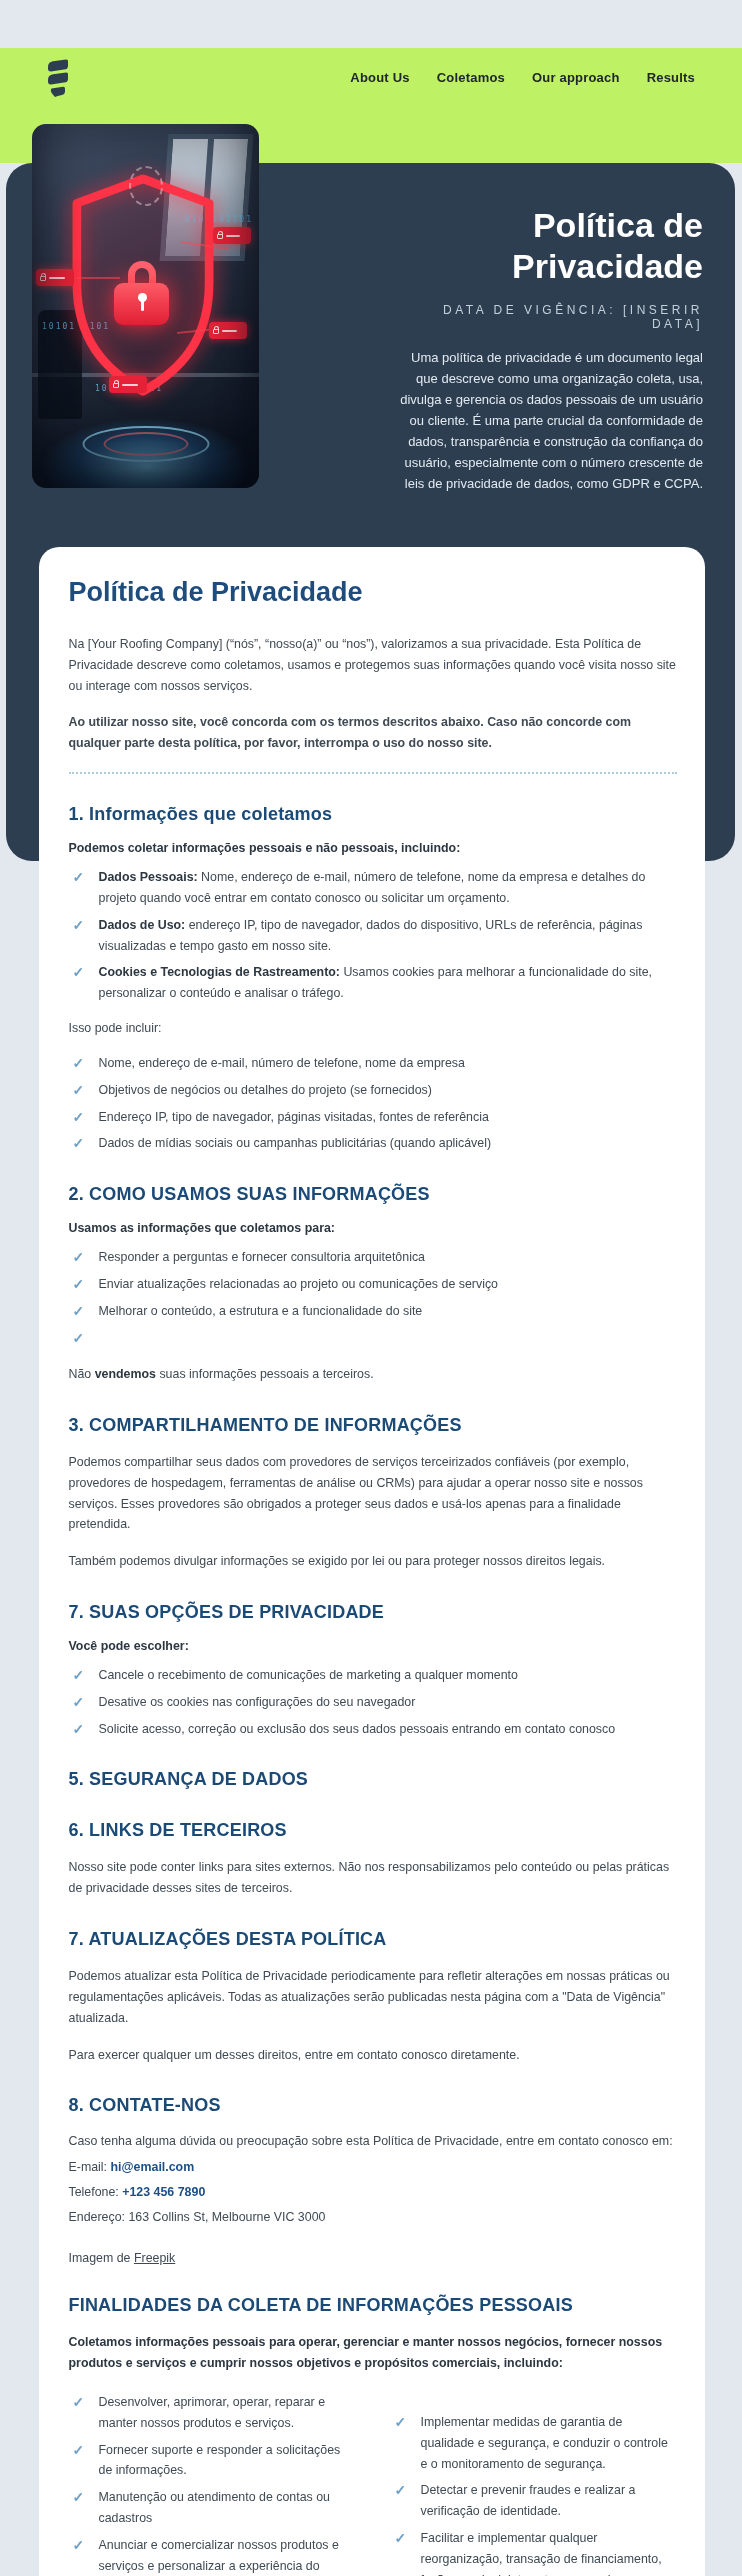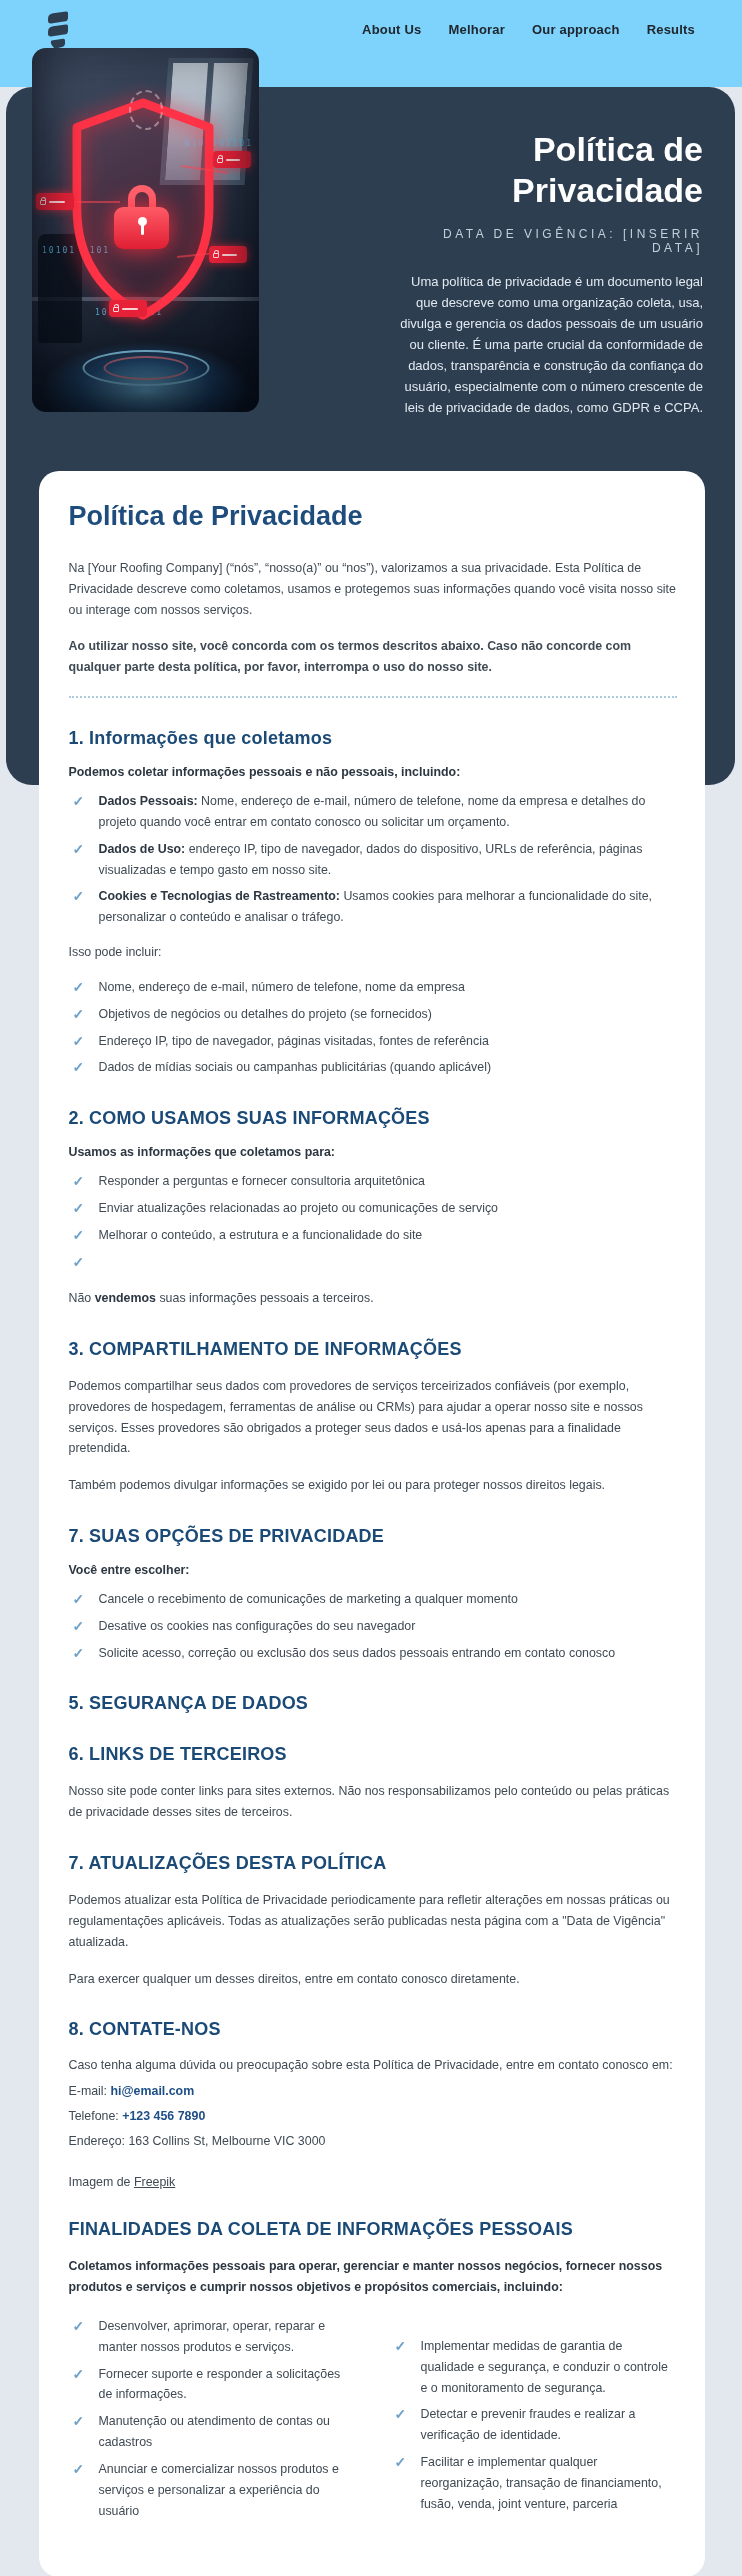--- a/index.html
+++ b/index.html
@@ -3,21 +3,21 @@
 <meta charset="utf-8">
 <style>
   * { box-sizing: border-box; }
   html { background:#e3e7ee; }
   body {
     margin:0; width:743px; background:#e3e7ee;
     font-family:"Liberation Sans", sans-serif;
     -webkit-font-smoothing: antialiased;
   }
   
-  .topbar { height:87px; background:#7dd3fc; position:relative; }
+  .topbar { height:115px; background:#bef264; position:relative;margin-top:48px; }
   .logo { position:absolute; left:44px; top:10px; width:26px; height:40px; cursor:pointer; }
   .nav { position:absolute; right:48px; top:22px; display:flex; gap:27px; }
   .nav a { font-size:13px; font-weight:bold; color:#20262e; text-decoration:none; letter-spacing:0.2px; cursor:pointer; }
   
   .hero { position:relative; height:698px;text-align:right; }
   .hero-panel { position:absolute; left:6px; right:8px; top:0; bottom:0; background:#2d3e50; border-radius:26px; }
   .hero-text { position:absolute; left:392px; top:42px; width:311px; z-index:2; }
   .hero-title { margin:0 0 16px; font-size:34px; line-height:1.2; color:#ffffff; font-weight:bold; }
   .hero-date { font-size:12px; letter-spacing:3.5px; color:#c3cfda; margin:0 0 16px; }
   .hero-desc { font-size:13px; line-height:1.62; color:#e2e9f0; margin:0; }
@@ -78,21 +78,21 @@
 <body>
 
 <div class="topbar">
   <svg class="logo" viewBox="0 0 26 40" xmlns="http://www.w3.org/2000/svg">
     <path fill="#2d3e50" d="M4 9 Q4 4 9 3.2 L22 1.5 Q24 1.3 24 3 L24 8 Q24 11 20 11.6 L7 13.4 Q4 13.8 4 11 Z"></path>
     <path fill="#2d3e50" d="M4 22 Q4 17 9 16.2 L22 14.5 Q24 14.3 24 16 L24 21 Q24 24 20 24.6 L7 26.4 Q4 26.8 4 24 Z"></path>
     <path fill="#2d3e50" d="M11 39 Q5 33 7.5 30.5 L19 28.8 Q21 28.5 21 30.5 L21 33.5 Q21 36.5 17 37.2 Q13.5 37.8 11 39 Z"></path>
   </svg>
   <nav class="nav">
     <a>About Us</a>
-    <a>Melhorar</a>
+    <a>Coletamos</a>
     <a>Our approach</a>
     <a>Results</a>
   </nav>
 </div>
 
 <div class="hero">
   <div class="hero-panel"></div>
 
   <div class="photo" title="Escudo de segurança digital com cadeado">
     <div class="win">
@@ -207,21 +207,21 @@
         <span class="chk">✓</span>
       </li>
   </ul>
   <p class="body note"><span>Não </span><b>vendemos</b><span> suas informações pessoais a terceiros.</span></p>
 
   <h2 class="sec">3. COMPARTILHAMENTO DE INFORMAÇÕES</h2>
   <p class="body" style="margin-bottom:16px;">Podemos compartilhar seus dados com provedores de serviços terceirizados confiáveis (por exemplo, provedores de hospedagem, ferramentas de análise ou CRMs) para ajudar a operar nosso site e nossos serviços. Esses provedores são obrigados a proteger seus dados e usá-los apenas para a finalidade pretendida.</p>
   <p class="body">Também podemos divulgar informações se exigido por lei ou para proteger nossos direitos legais.</p>
 
   <h2 class="sec">7. SUAS OPÇÕES DE PRIVACIDADE</h2>
-  <p class="sub">Você entre escolher:</p>
+  <p class="sub">Você pode escolher:</p>
   <ul class="checklist">
     <li>
         <span class="chk">✓</span>
         <span class="txt">Cancele o recebimento de comunicações de marketing a qualquer momento</span>
       </li>
     <li>
         <span class="chk">✓</span>
         <span class="txt">Desative os cookies nas configurações do seu navegador</span>
       </li>
     <li>

